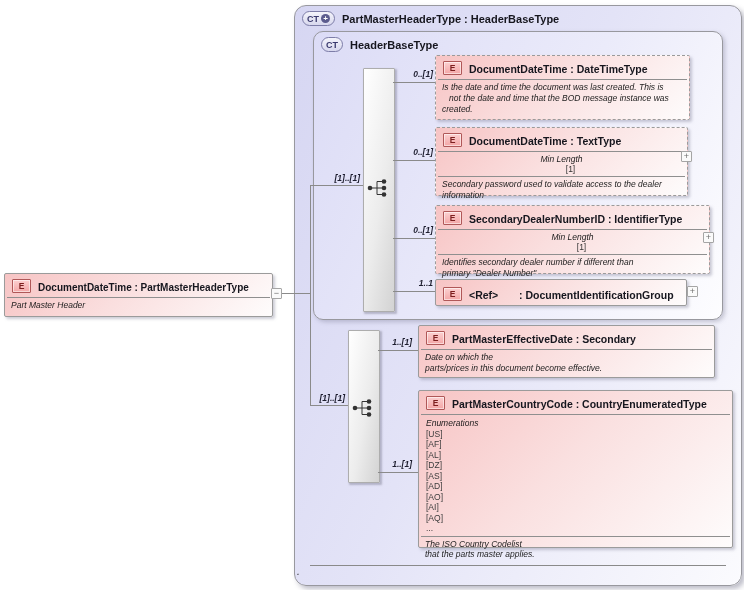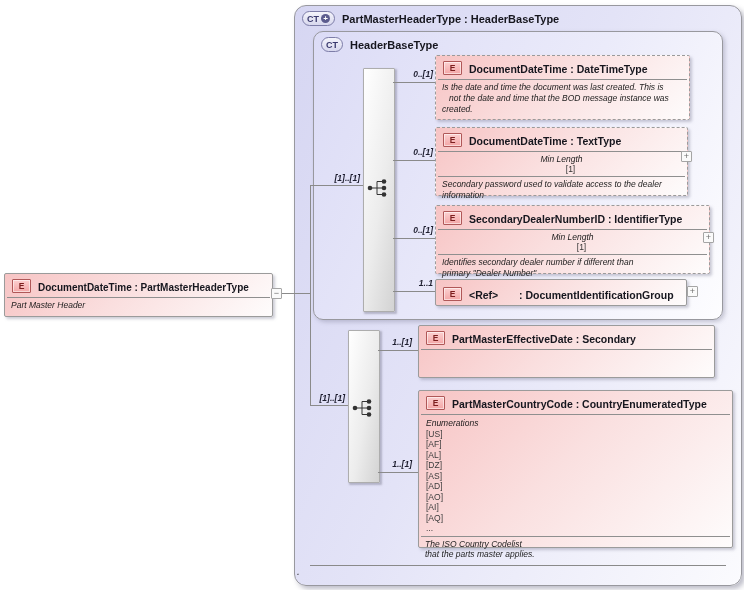--- a/index.html
+++ b/index.html
@@ -176,20 +176,22 @@
     </div>
   </div>
   <div class="pm" style="left:687px;top:286px;">+</div>
 
   <div class="ebox" style="left:418px;top:325px;width:295px;height:51px;">
     <div class="ehead">
       <span class="e-badge">E</span>
       <span style="white-space:nowrap;"><span class="ename">PartMasterEffectiveDate</span><span class="etype"> : Secondary</span></span>
     </div>
     <div class="sep"></div>
+    <div class="anno">Date on which the
+parts/prices in this document become effective.</div>
   </div>
 
   <div class="ebox" style="left:418px;top:390px;width:313px;height:156px;">
     <div class="ehead">
       <span class="e-badge">E</span>
       <span style="white-space:nowrap;"><span class="ename">PartMasterCountryCode</span><span class="etype"> : CountryEnumeratedType</span></span>
     </div>
     <div class="sep"></div>
     <div class="enumsec">
       <span class="fname">Enumerations</span>

